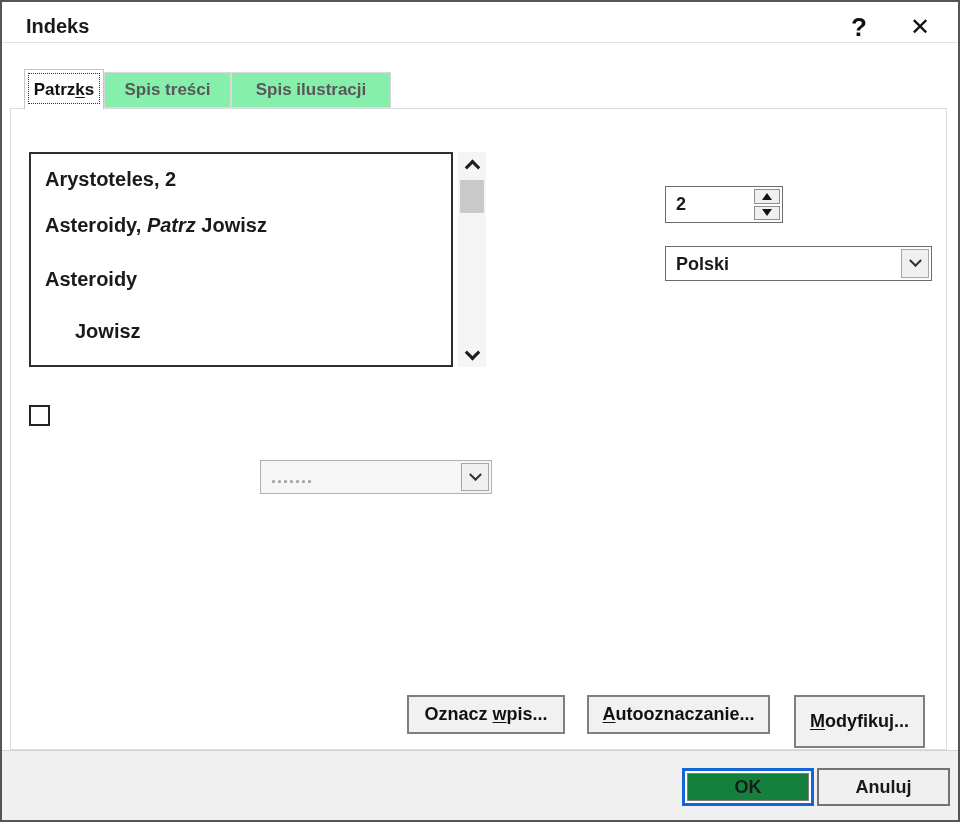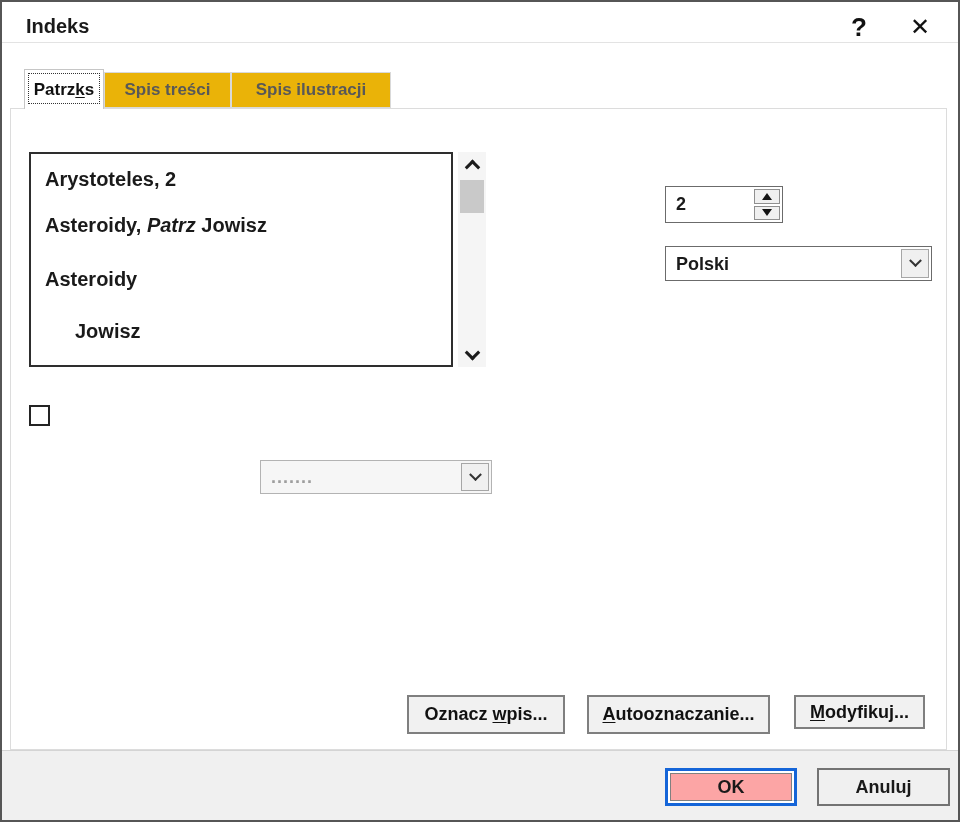--- a/index.html
+++ b/index.html
@@ -22,21 +22,21 @@
     display:flex; align-items:center; justify-content:center;
     font-size: 26px; font-weight: bold; color:#111; cursor: default; }
   .close-btn { left: 894px; top: 6px; width: 48px; height: 38px;
     display:flex; align-items:center; justify-content:center;
     font-size: 24px; font-weight: normal; color:#111; cursor: default; }
   .title-sep { left:0; right:0; top:40px; height:1px; background:#e3e3e3; }
 
   
   .tab { display:flex; align-items:center; justify-content:center;
     font-size:17px; font-weight:bold; cursor:default; }
-  .tab-inactive { top:70px; height:36px; background:#eab308;
+  .tab-inactive { top:70px; height:36px; background:#86efac;
     border:1px solid #d9d9d9; color:#585858; z-index:2; }
   .tab-active { left:22px; top:67px; width:80px; height:40px; background:#fff;
     border:1px solid #c6c6c6; border-bottom:none; color:#111; z-index:3; }
   .tab-active::after { content:''; position:absolute; left:3px; right:3px; top:3px; bottom:5px;
     border:1px dotted #333; }
   .tab2 { left:102px; width:127px; }
   .tab3 { left:229px; width:160px;text-align:center; }
   .tab-frame { left:8px; top:106px; width:937px; height:642px;
     border:1px solid #dcdcdc; background:#fff; z-index:1; }
 
@@ -102,27 +102,27 @@
   .chk-label { left:57px; top:405px; cursor:default; }
   .l-leader { left:27px; top:449px; color:#9e9e9e; font-weight:bold; }
   .l-formats { left:27px; top:489px; }
 
   
   .pbtn { display:flex; align-items:center; justify-content:center;
     background:#f1f1f1; border:2px solid #7f7f7f; font-size:18px; font-weight:bold;
     color:#111; cursor:default; z-index:2; white-space:nowrap; }
   .b-mark { left:405px; top:693px; width:158px; height:39px; }
   .b-auto { left:585px; top:693px; width:183px; height:39px; }
-  .b-modify { left:792px; top:693px; width:131px; height:34px; }
+  .b-modify { left:792px; top:693px; width:131px; height:53px; }
 
   
   .footer { left:0; right:0; bottom:0; height:70px; background:#f0f0f0;
     border-top:1px solid #d4d4d4; z-index:4; }
-  .b-ok { position:absolute; left:663px; top:17px; width:132px; height:38px;
-    background:#fca5a5; border:3px solid #1565d8;
+  .b-ok { position:absolute; left:680px; top:17px; width:132px; height:38px;
+    background:#15803d; border:3px solid #1565d8;
     box-shadow: inset 0 0 0 2px #fff, inset 0 0 0 3px #808080;
     display:flex; align-items:center; justify-content:center;
     font-size:18px; font-weight:bold; cursor:default; }
   .b-cancel { position:absolute; left:815px; top:17px; width:133px; height:38px;
     background:#f0f0f0; border:2px solid #737373;
     display:flex; align-items:center; justify-content:center;
     font-size:18px; font-weight:bold; cursor:default; }
 </style>
 </head>
 <body>

